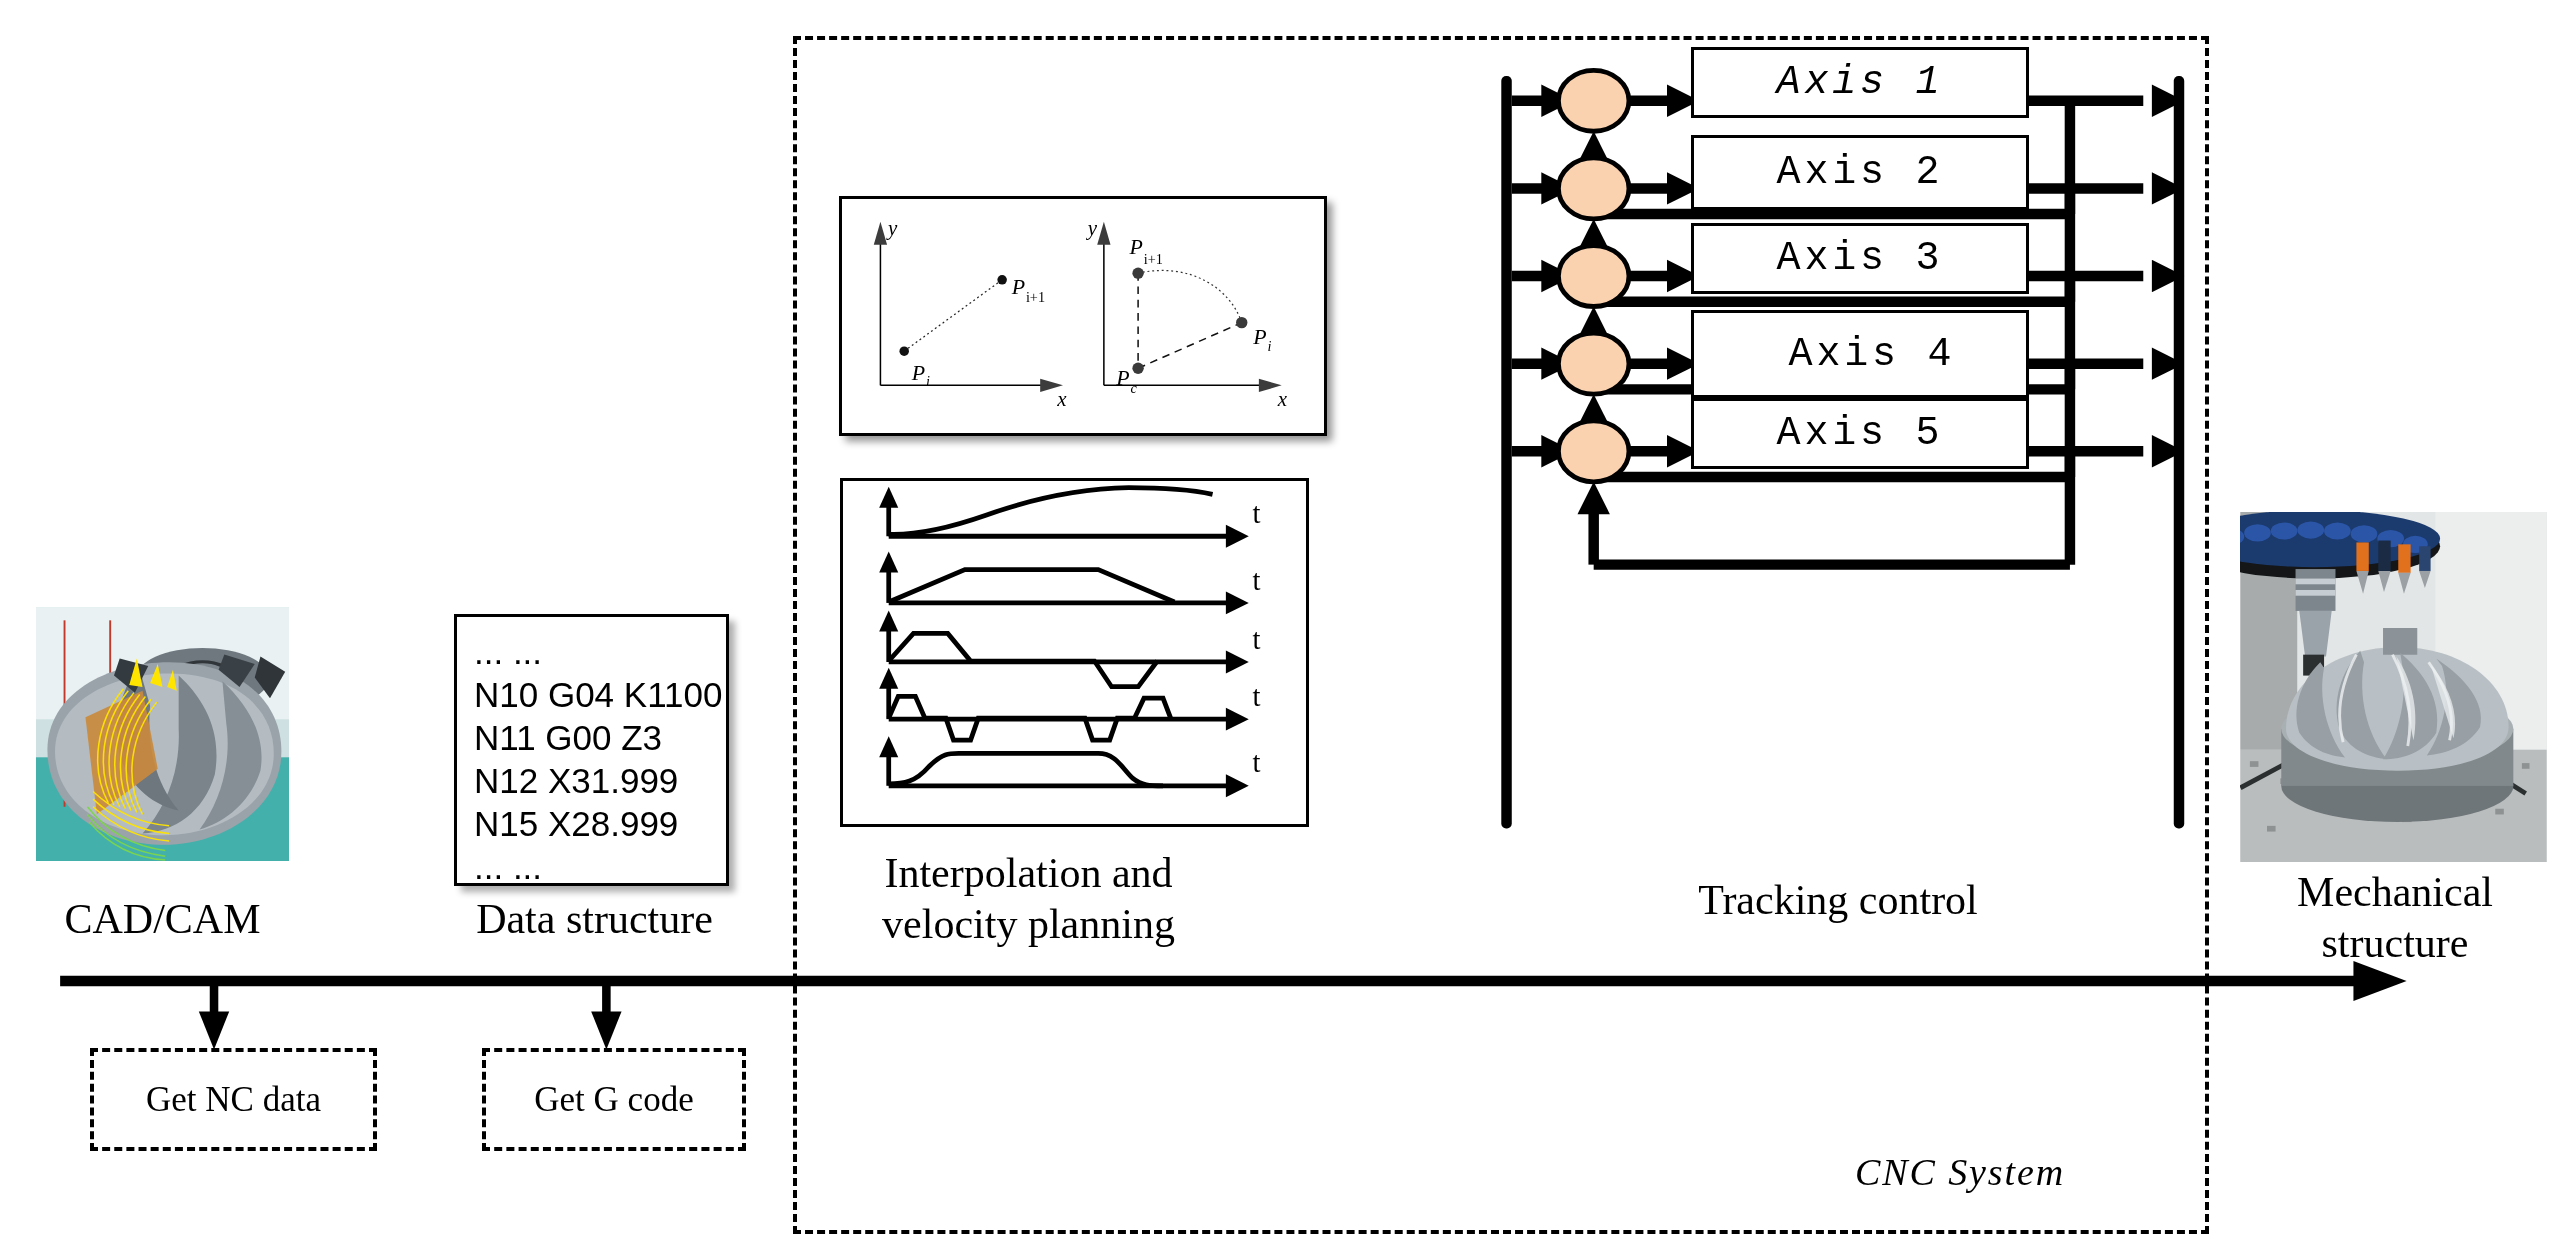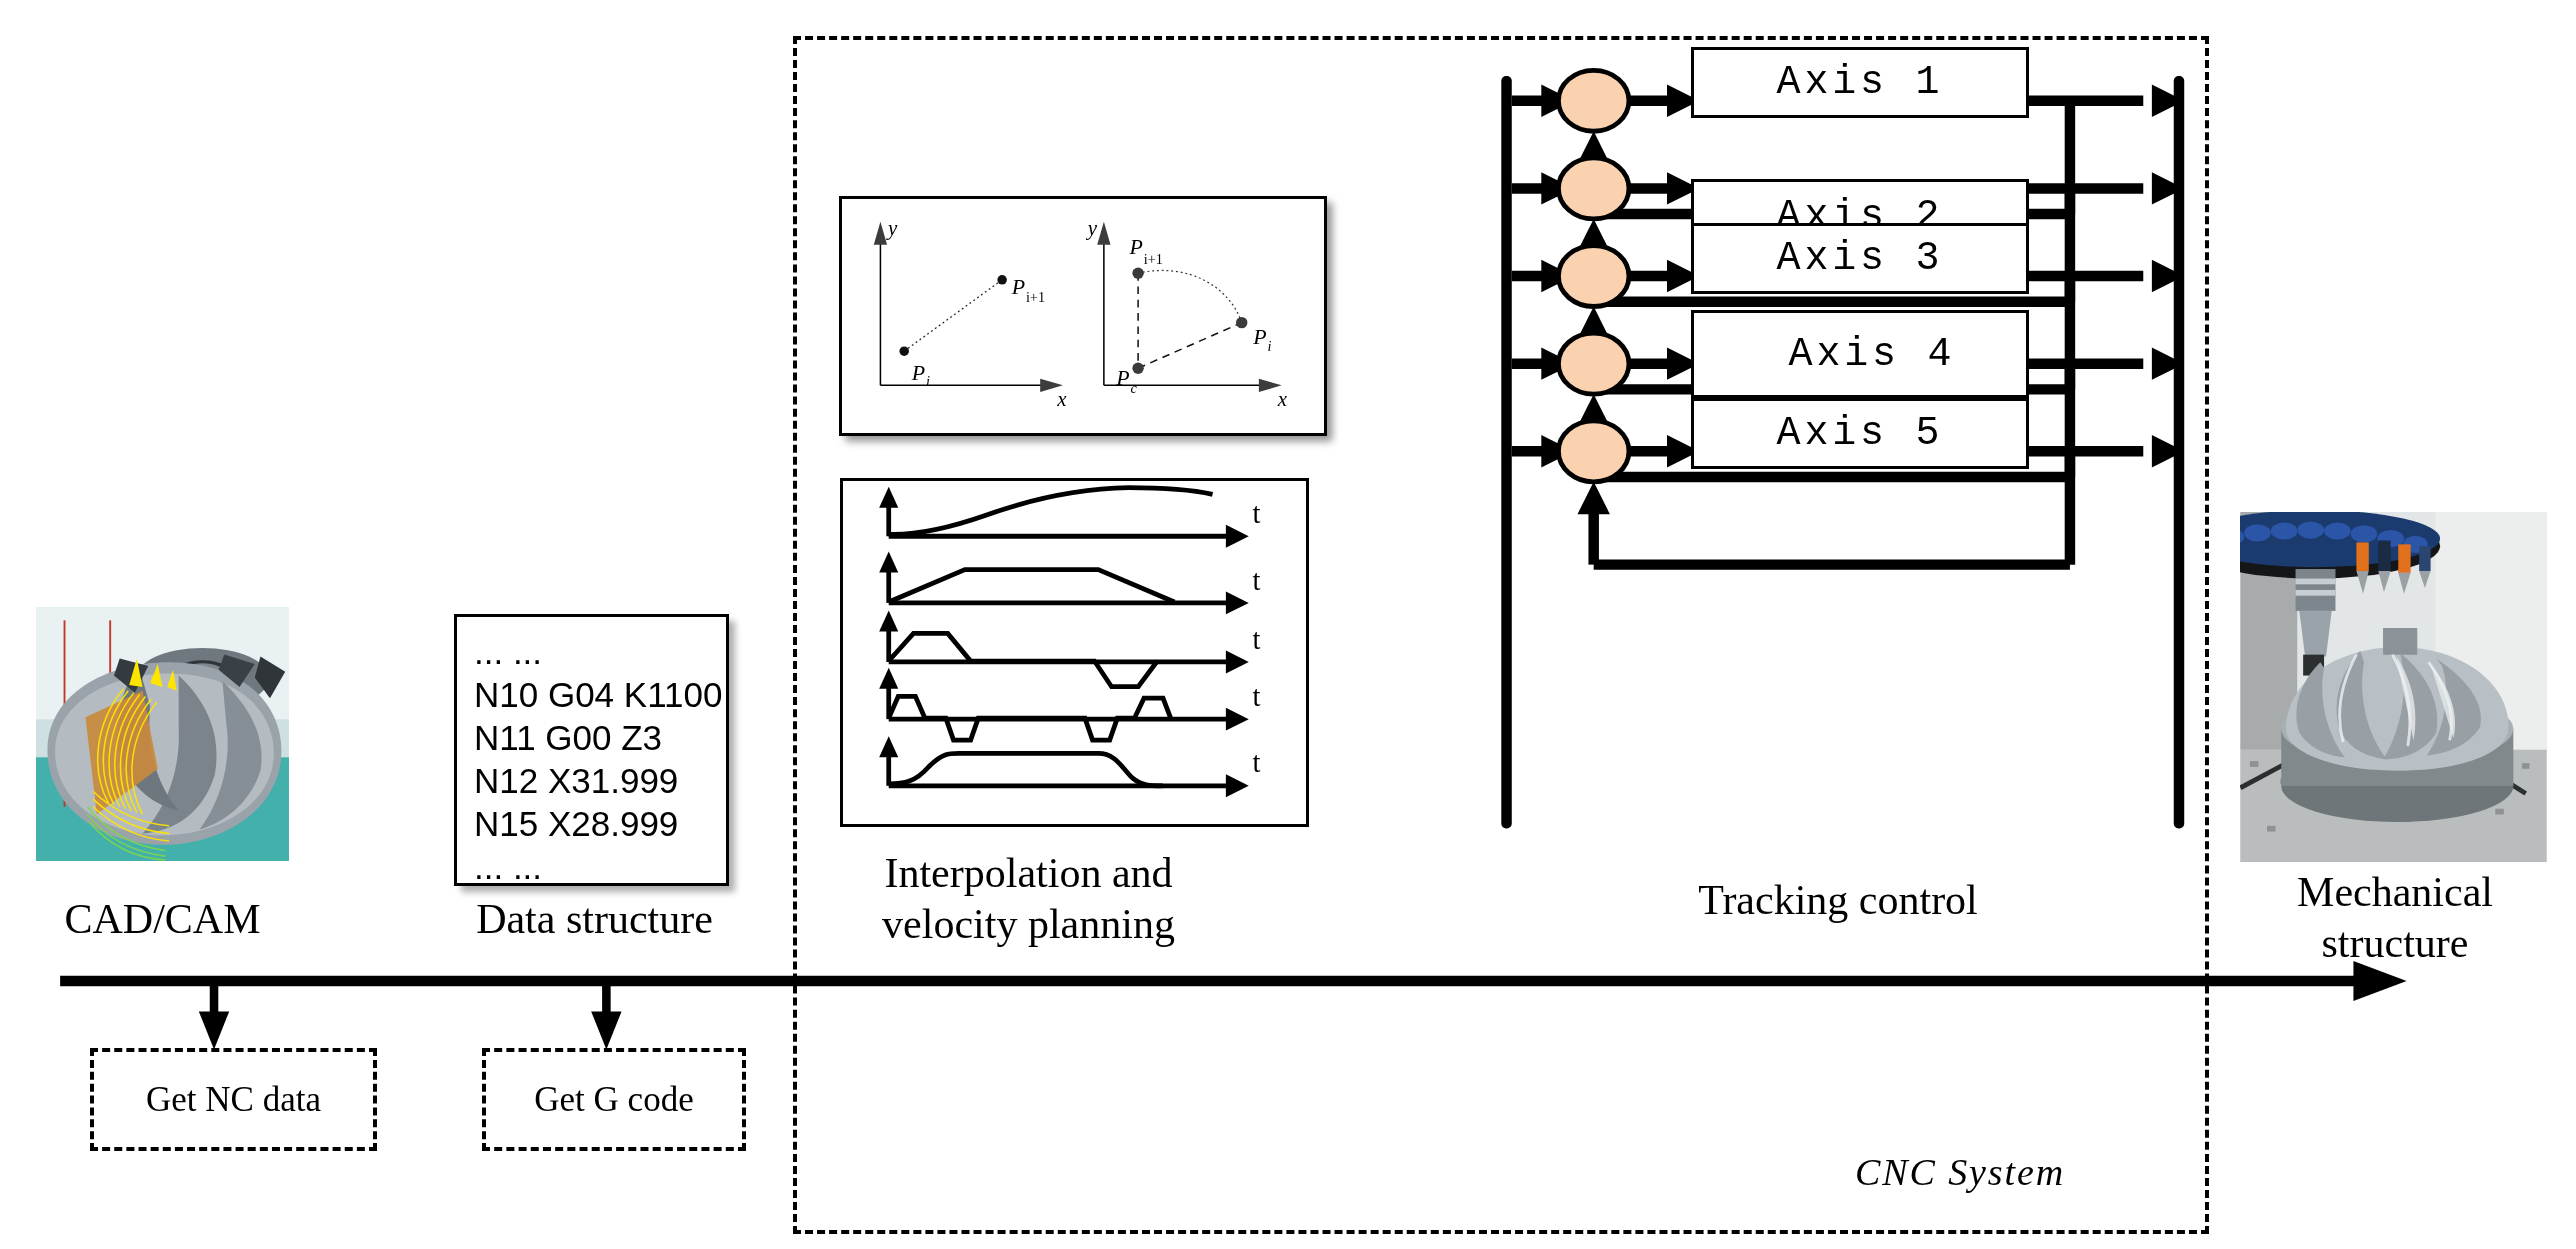--- a/index.html
+++ b/index.html
@@ -305,22 +305,22 @@
 
       <g>
         <ellipse cx="113" cy="26" rx="37" ry="32" fill="#fbd2b0" stroke="#000" stroke-width="5"></ellipse>
         <ellipse cx="113" cy="118" rx="37" ry="32" fill="#fbd2b0" stroke="#000" stroke-width="5"></ellipse>
         <ellipse cx="113" cy="210" rx="37" ry="32" fill="#fbd2b0" stroke="#000" stroke-width="5"></ellipse>
         <ellipse cx="113" cy="302" rx="37" ry="32" fill="#fbd2b0" stroke="#000" stroke-width="5"></ellipse>
         <ellipse cx="113" cy="394" rx="37" ry="32" fill="#fbd2b0" stroke="#000" stroke-width="5"></ellipse>
       </g>
     </svg>
 
-    <div class="abs axis-box" style="left:205px;top:-28.6px;width:338px;height:71px;">Axis 1</div>
-    <div class="abs axis-box" style="left:205px;top:59px;width:338px;height:75px;margin-top:44px;">Axis 2</div>
+    <div class="abs axis-box" style="left:205px;top:-28.6px;width:338px;height:71px;font-style:italic;">Axis 1</div>
+    <div class="abs axis-box" style="left:205px;top:59px;width:338px;height:75px;">Axis 2</div>
     <div class="abs axis-box" style="left:205px;top:147px;width:338px;height:71px;">Axis 3</div>
     <div class="abs axis-box" style="left:205px;top:234px;width:338px;height:88px;padding-left:24px;">Axis 4</div>
     <div class="abs axis-box" style="left:205px;top:322px;width:338px;height:71px;">Axis 5</div>
   </div>
   <div class="abs" id="tracking-label">Tracking control</div>
 
   <div class="abs" id="mech-image">
     <svg width="307" height="350" viewBox="0 0 322 368">
       <rect x="0" y="0" width="322" height="368" fill="#d8dcdd"></rect>
       <rect x="0" y="0" width="60" height="250" fill="#a8abab"></rect>

